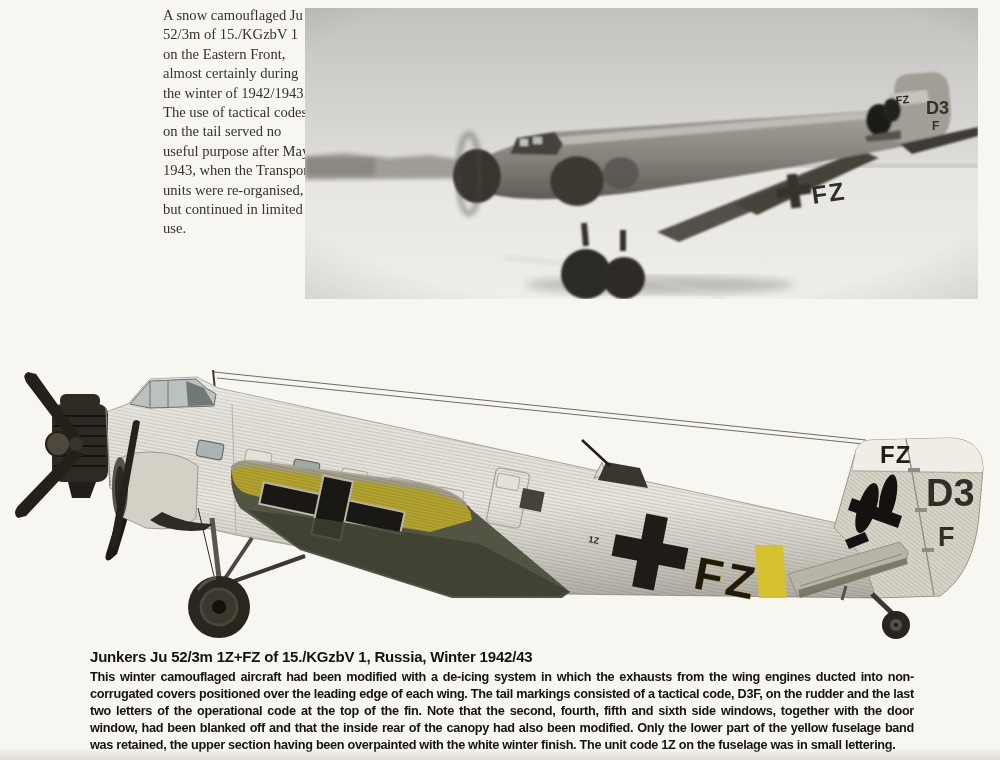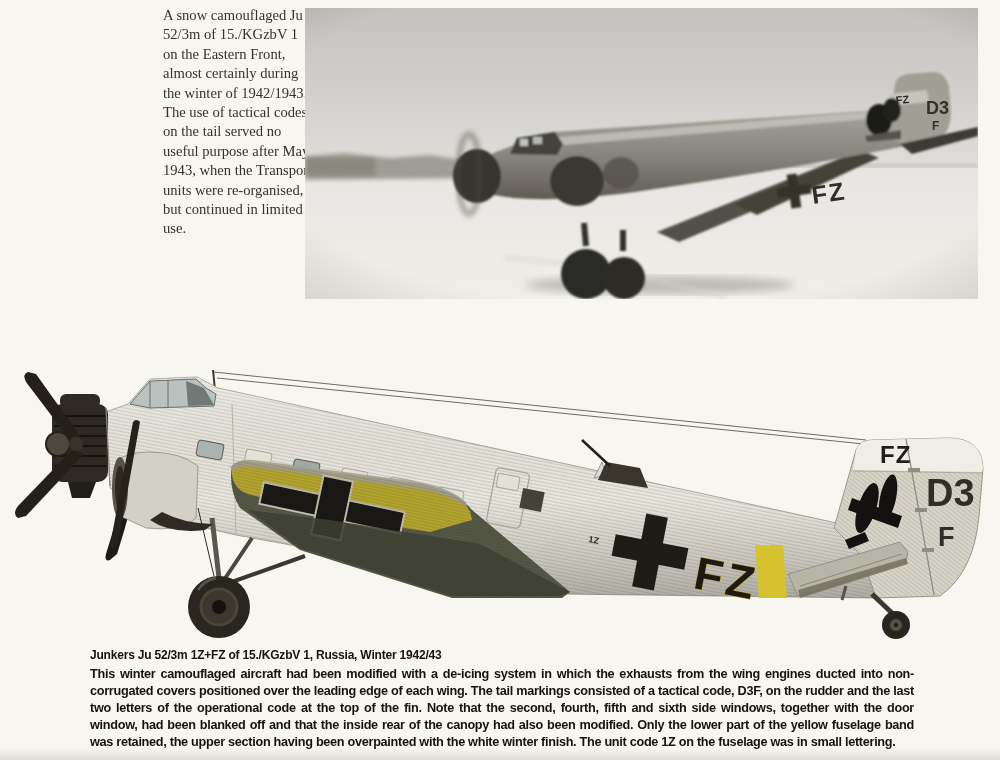--- a/index.html
+++ b/index.html
@@ -12,21 +12,21 @@
     position:absolute;left:163px;top:6px;width:152px;
     font-family:"Liberation Serif",serif;
     font-size:14.6px;line-height:19.4px;color:#36322a;
   }
   .photo-fig{position:absolute;left:305px;top:8px;width:673px;height:291px;}
   .profile-fig{position:absolute;left:0px;top:348px;width:1000px;height:310px;}
   .bottom-caption{
     position:absolute;left:90px;top:648px;width:824px;color:#16130f;
   }
   .bottom-caption h2{
-    font-size:12px;font-weight:bold;margin:0 0 4px 0;letter-spacing:-0.2px;
+    font-size:15px;font-weight:bold;margin:0 0 4px 0;letter-spacing:-0.2px;
   }
   .bottom-caption p{
     font-size:12.7px;font-weight:bold;line-height:17px;margin:0;
     text-align:justify;letter-spacing:-0.3px;
   }
   .page-bottom-shade{
     position:absolute;left:0;bottom:0;width:1000px;height:12px;
     background:linear-gradient(#f7f6f100,#dedcd4);
   }
   svg text{font-family:"Liberation Sans",sans-serif;font-weight:bold;}

